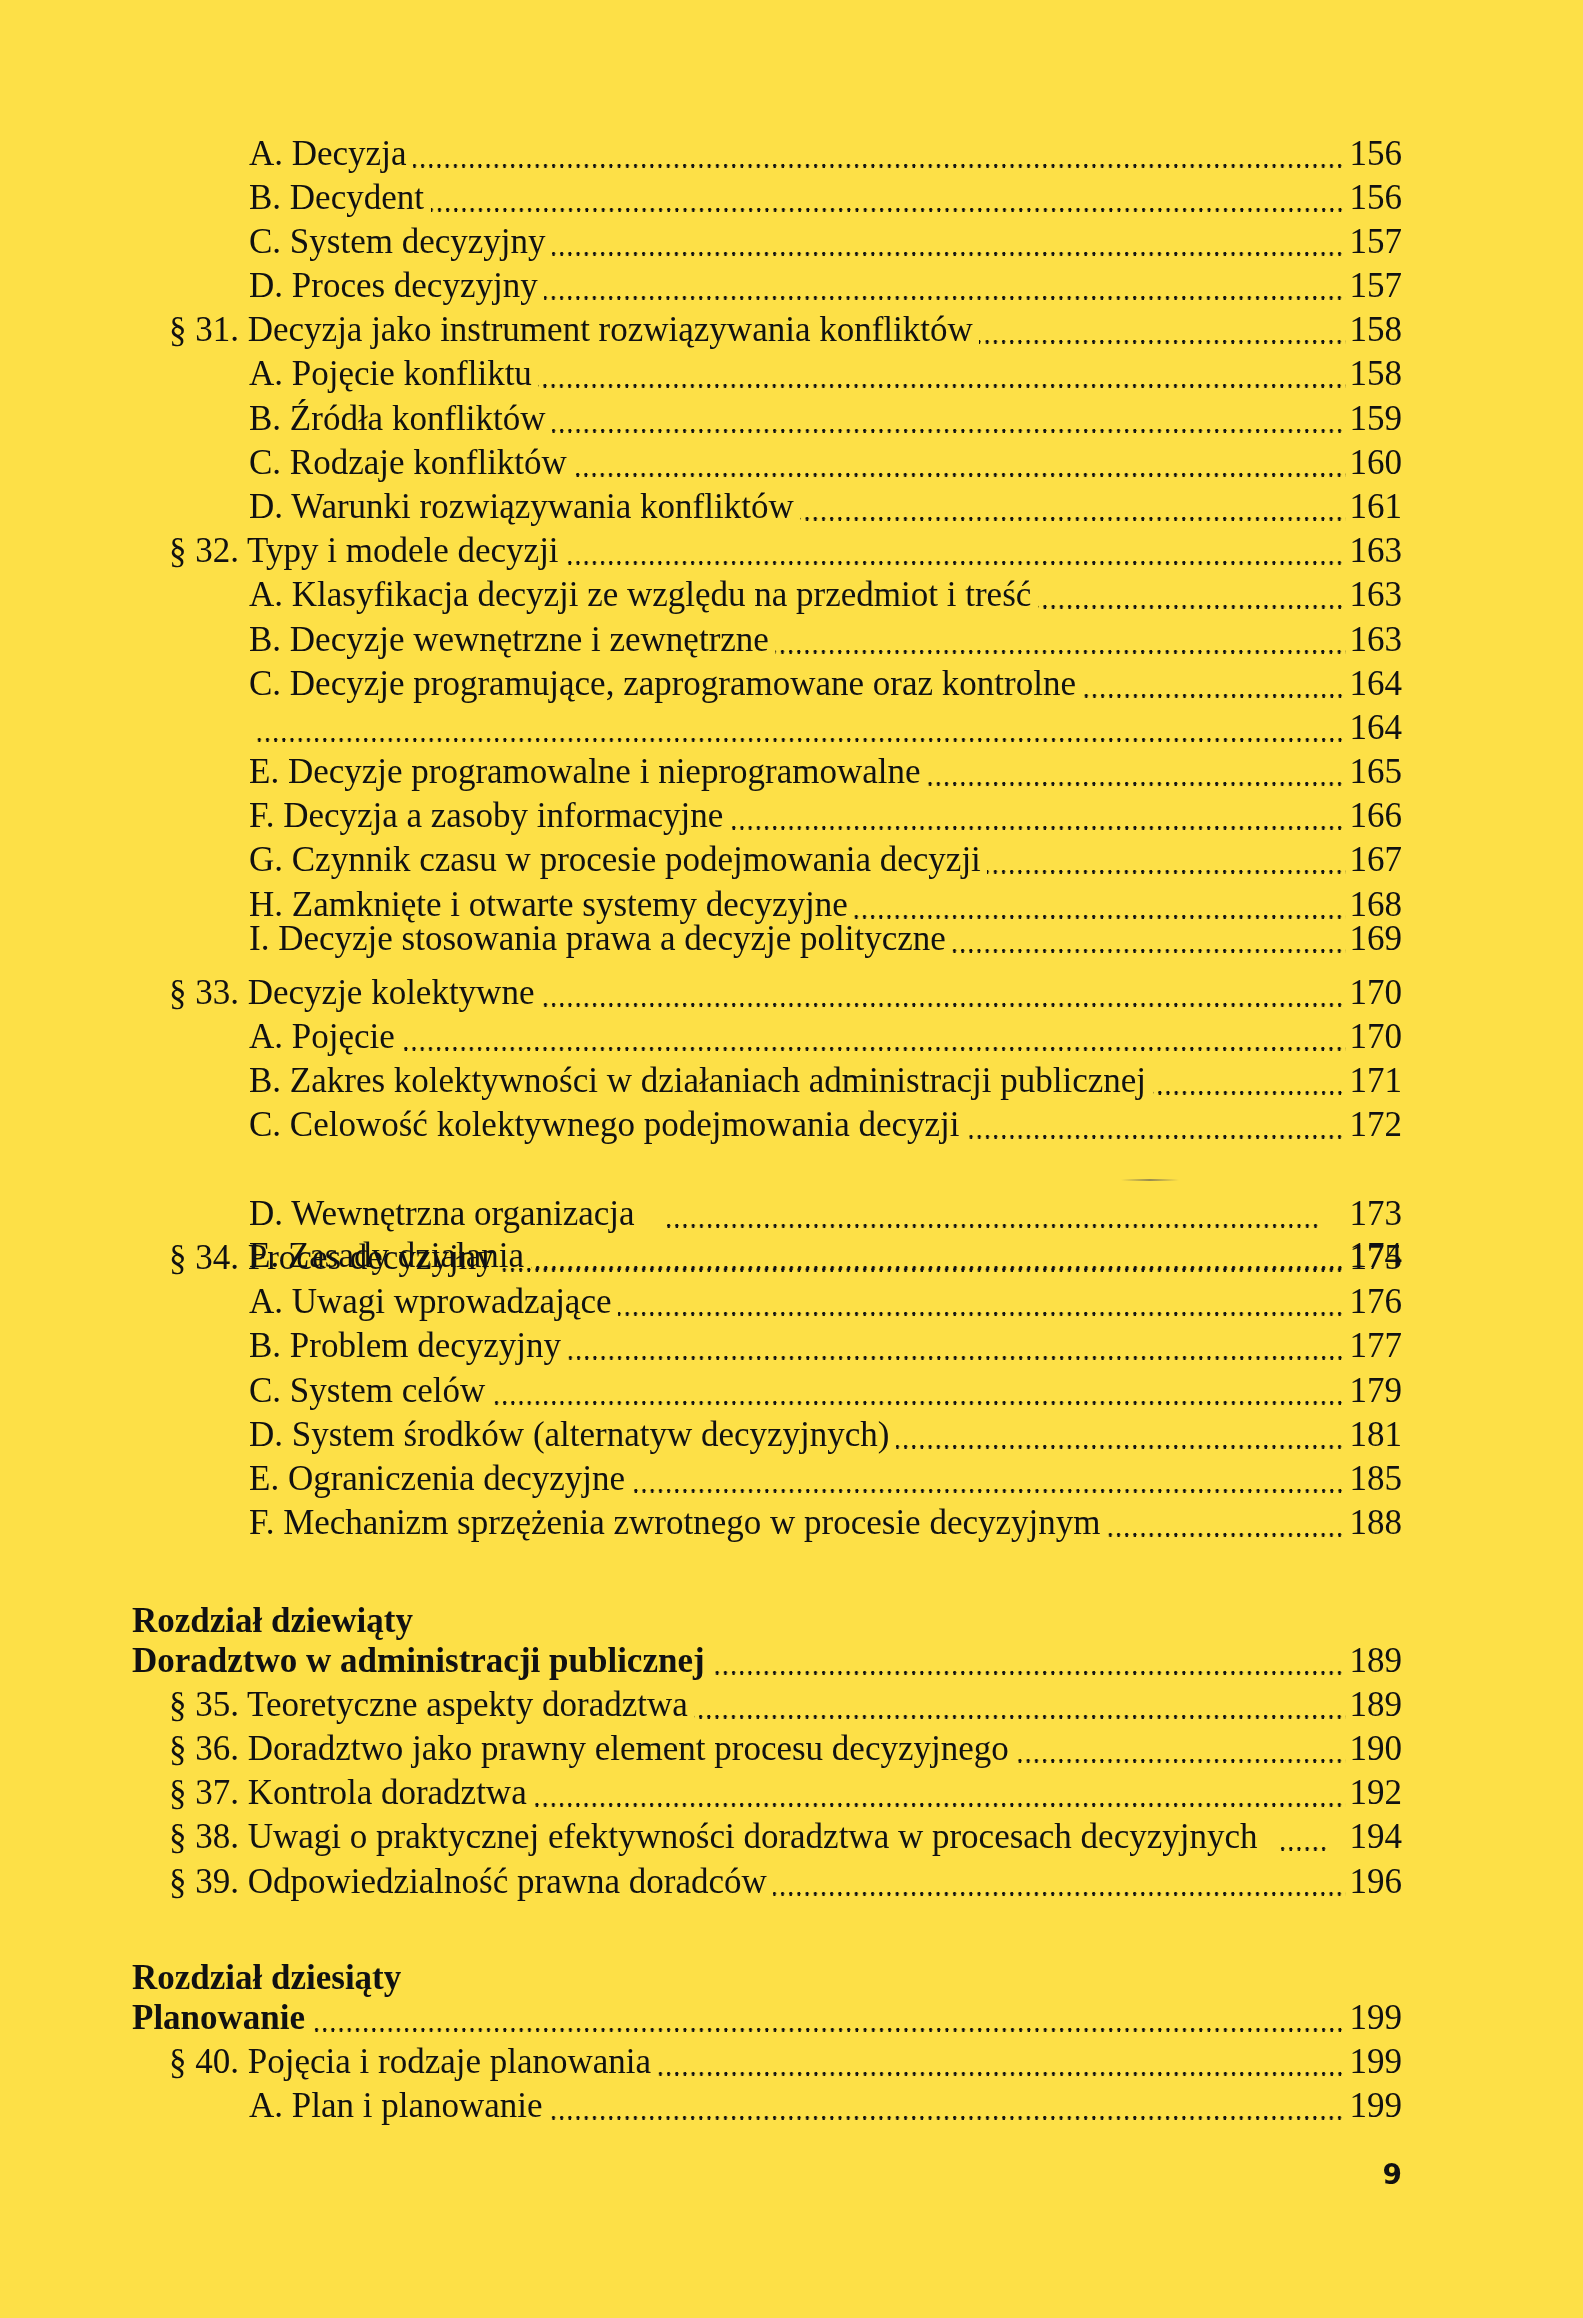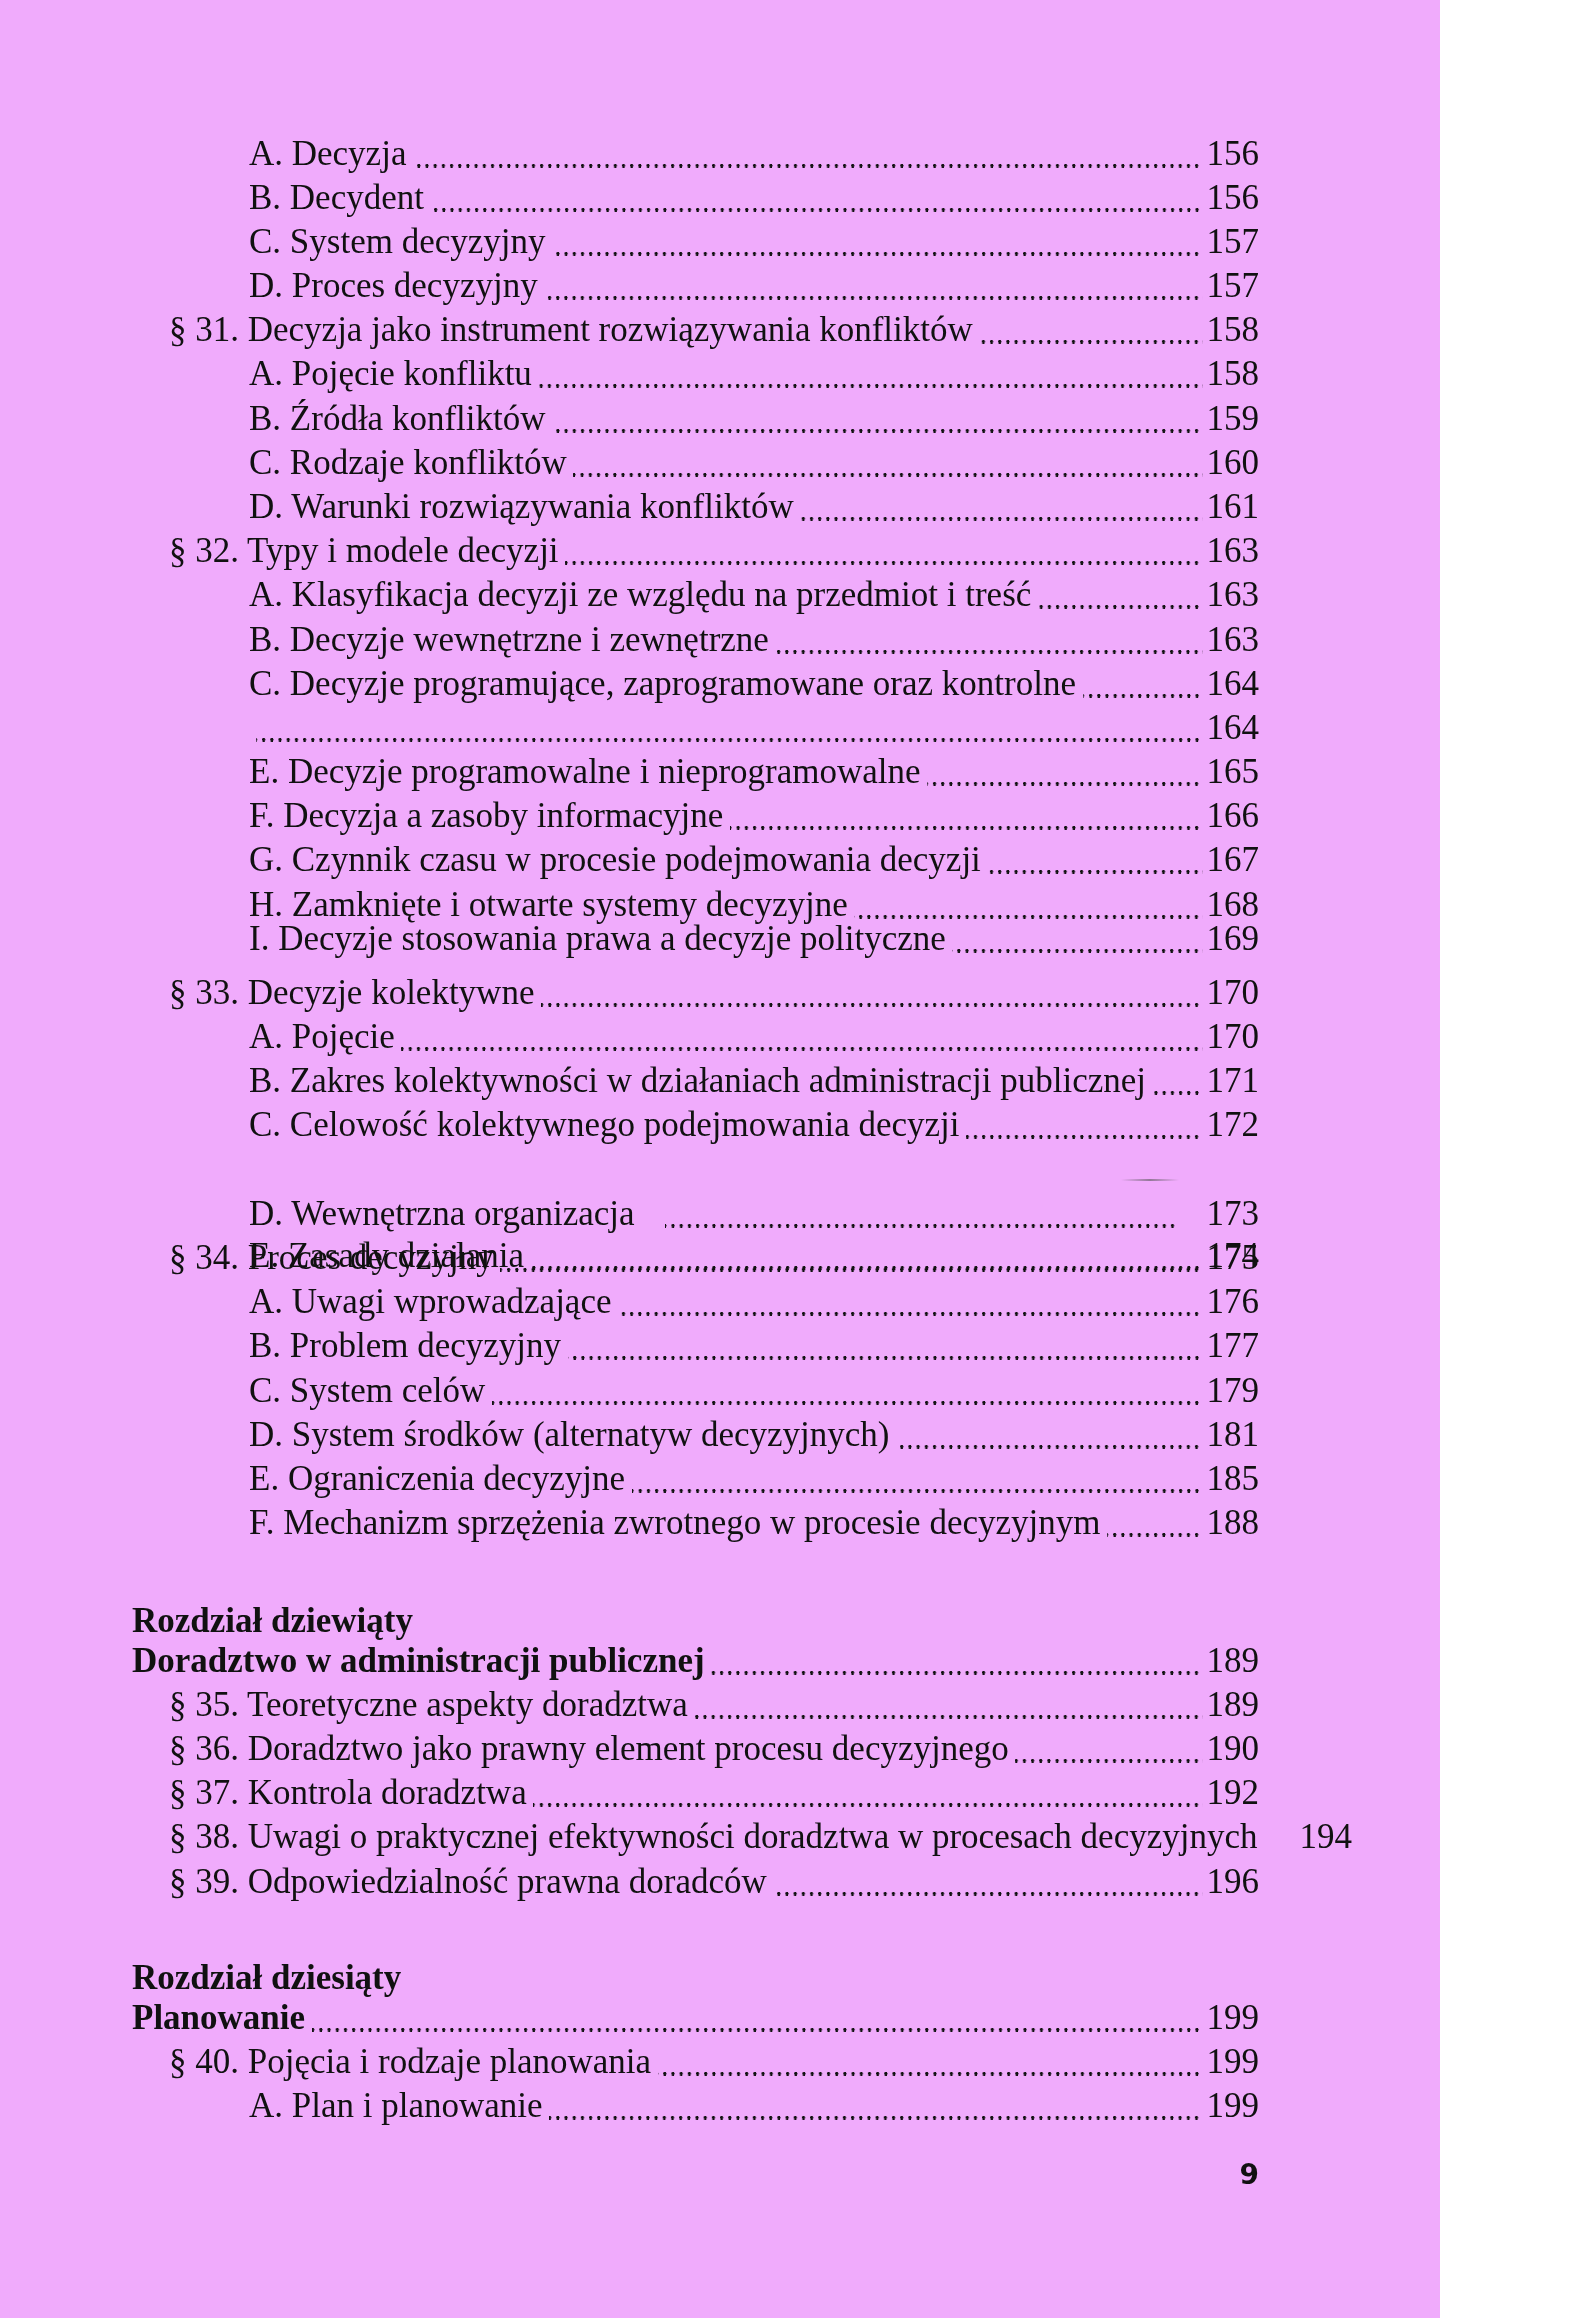--- a/index.html
+++ b/index.html
@@ -1,17 +1,17 @@
 <!DOCTYPE html>
 <html style="font-size:13px"><head>
 <meta charset="utf-8">
 <style>
   html, body { margin: 0; padding: 0; background: #ffffff; }
   body { width: 1583px; height: 2319px; position: relative; overflow: hidden; }
-  .page { position: absolute; left: 0; top: 0; width: 1423px; height: 2319px; background: #f0abfc; padding-left: 17px; }
+  .page { position: absolute; left: 0; top: 0; width: 1583px; height: 2319px; background: #fde047; }
   .toc-line {
     position: absolute;
     right: 181px;
     height: 45px;
     display: flex;
     align-items: baseline;
     font-family: "Liberation Serif", serif;
     font-size: 35px;
     color: #111111;
     white-space: nowrap;

